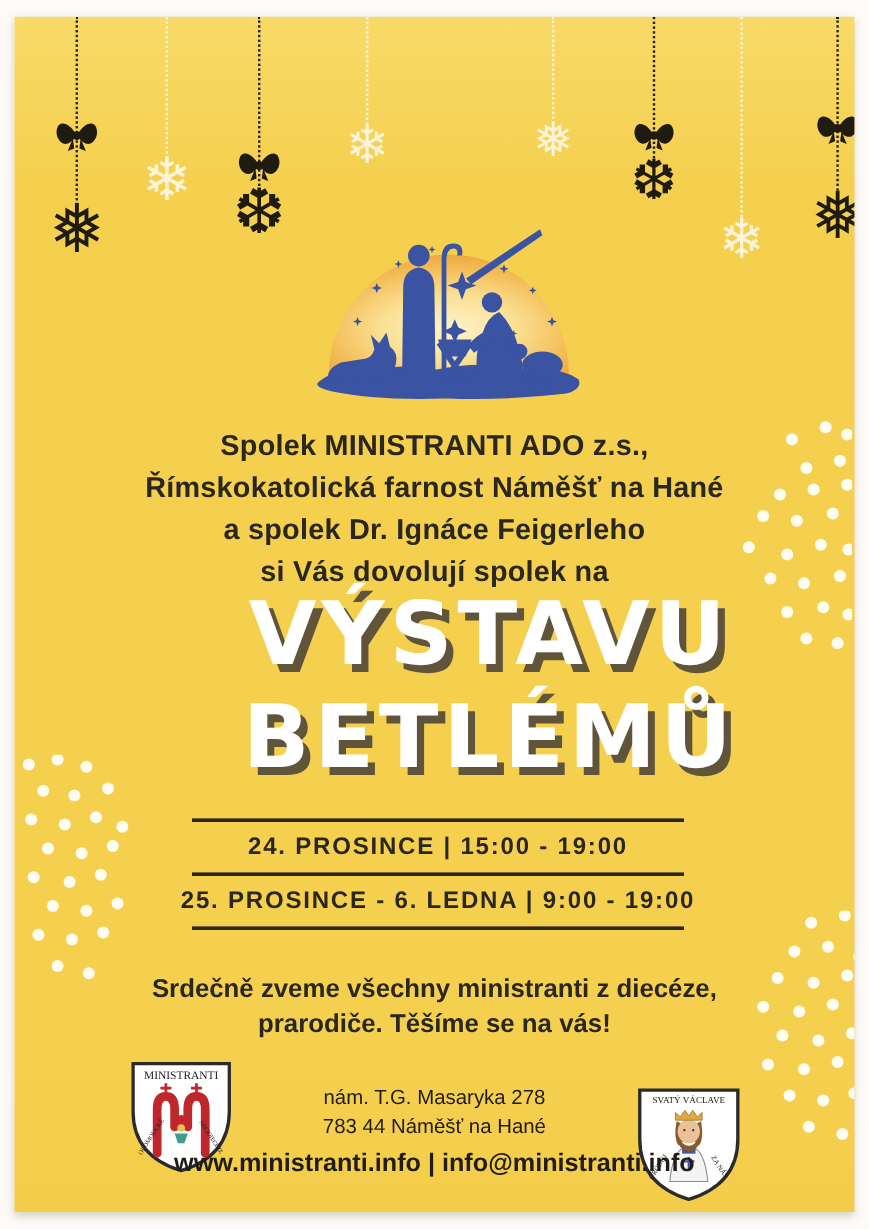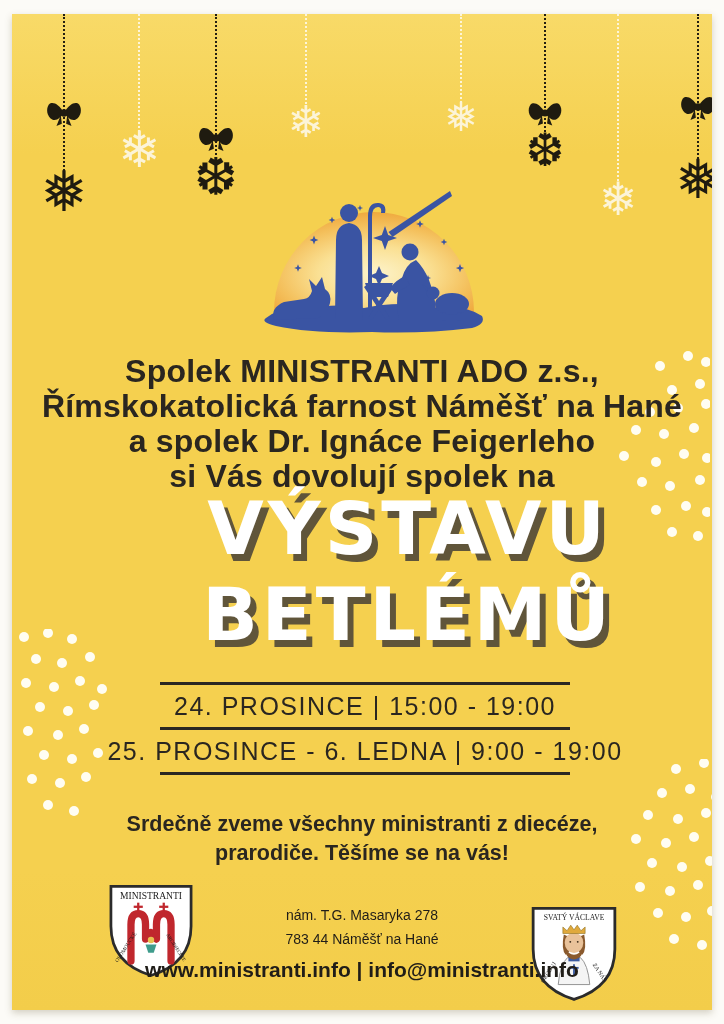--- a/index.html
+++ b/index.html
@@ -29,45 +29,45 @@
   .flake.light { color:#FCF4D8; }
 
   .dots { position:absolute; }
   .dots circle { fill:#FFFDF2; }
 
   .nativity { position:absolute; left:240px; top:166px; width:244px; height:166px; }
 
   .intro {
     position:absolute; left:0; top:340px; width:100%;
     text-align:center; color:#2a2620; font-weight:bold;
-    font-size:32px; line-height:35px; letter-spacing:.2px;
+    font-size:24px; line-height:35px; letter-spacing:.2px;
   }
   .title {
     position:absolute; left:0; top:472px; width:100%;
     text-align:center; color:#ffffff; font-weight:bold;
     font-family:"DejaVu Sans","Liberation Sans",sans-serif;
     font-size:73px; line-height:86px; letter-spacing:4px;
     text-shadow:6px 7px 0 rgba(82,74,56,.92);
     margin-left:46px;
   }
   .schedule { position:absolute; left:148px; top:668px; width:410px; }
   .rule { height:0; border-top:3px solid #2b2722; }
   .sched-row {
     height:42px; display:flex; align-items:center; justify-content:center;
-    color:#2a2620; font-weight:normal; font-size:25px; letter-spacing:1.5px;
+    color:#2a2620; font-weight:bold; font-size:20px; letter-spacing:1.5px;
     white-space:nowrap;
   }
   .invitation {
     position:absolute; left:0; top:796px; width:100%;
     text-align:center; color:#2a2620; font-weight:bold;
     font-size:21.5px; line-height:29px;
   }
   .footer-address {
     position:absolute; left:0; top:889px; width:100%;
-    text-align:center; color:#201d18; font-size:14px; line-height:24px;
+    text-align:center; color:#201d18; font-size:17px; line-height:24px;
   }
   .footer-contacts {
     position:absolute; left:0; top:944px; width:100%;
     text-align:center; color:#201d18; font-weight:bold; font-size:21px;
   }
   .logo { position:absolute; }
   .logo svg { display:block; }
 </style>
 </head>
 <body>

